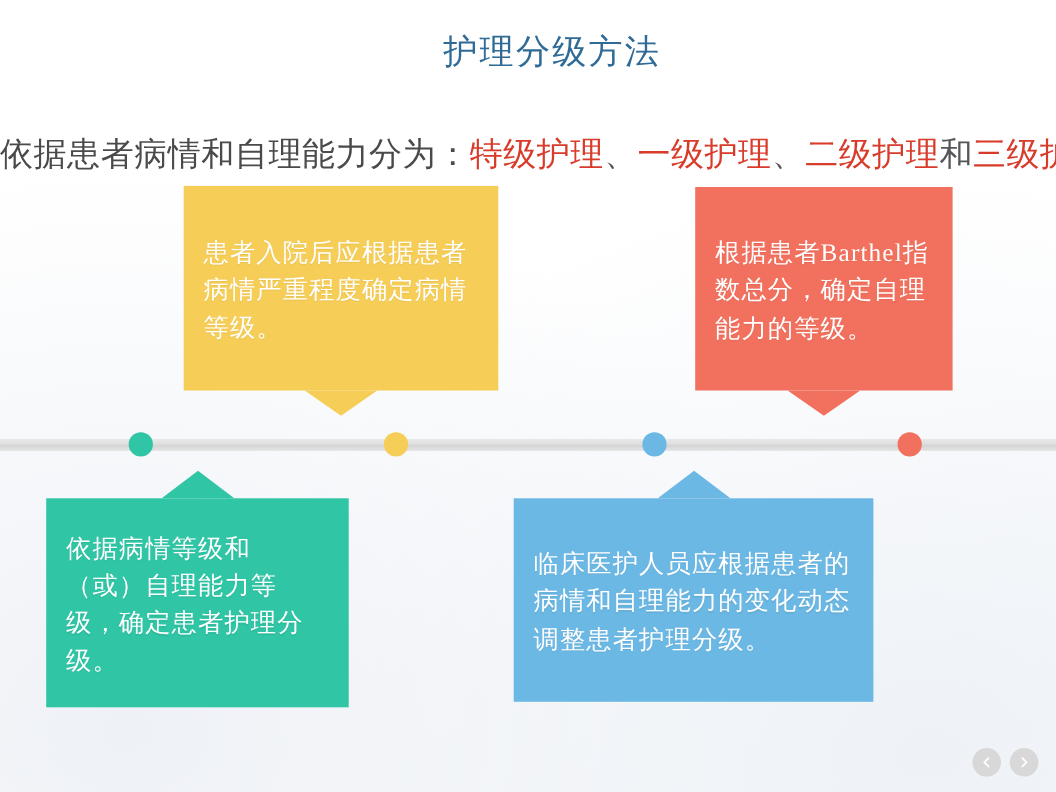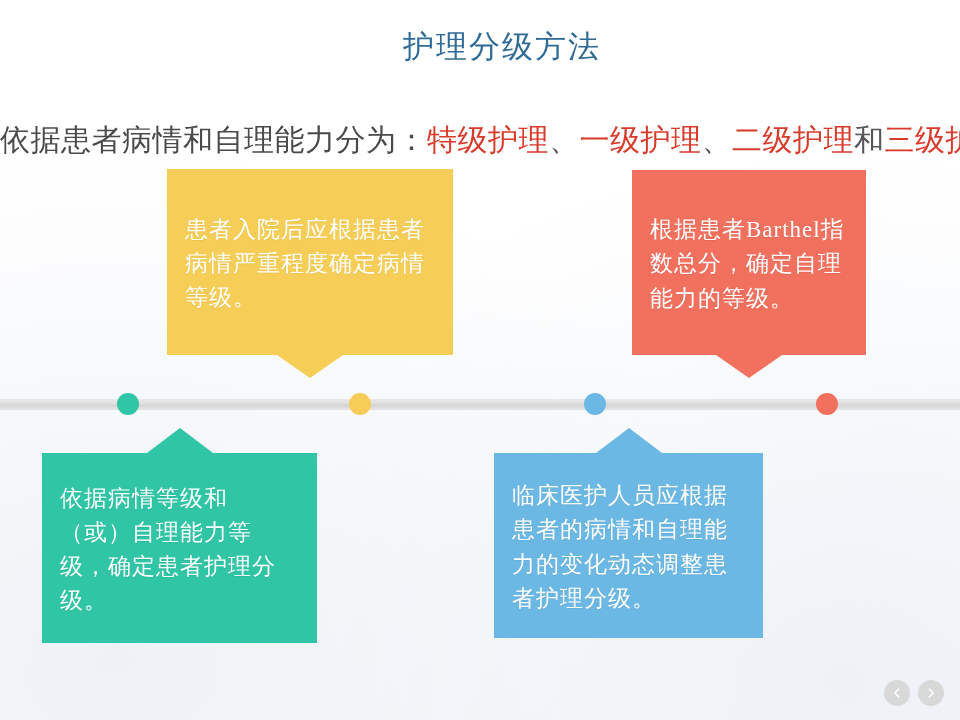--- a/index.html
+++ b/index.html
@@ -75,21 +75,21 @@
     position:absolute; top:-25px; left:50%; margin-left:-33px;
     width:0; height:0;
     border-left:33px solid transparent;
     border-right:33px solid transparent;
     border-bottom:25px solid currentColor;
   }
 
   #card-yellow { left:167px; top:169px; width:286px; height:186px; }
   #card-red    { left:632px; top:170px; width:234px; height:185px; }
   #card-green  { left:42px;  top:453px; width:275px; height:190px; }
-  #card-blue   { left:494px; top:453px; width:269px; height:185px; }
+  #card-blue   { left:467px; top:453px; width:327px; height:185px; }
 
   
   #nav { position:absolute; right:16px; bottom:14px; display:flex; gap:8px; }
   .nav-btn {
     width:26px; height:26px; border-radius:50%;
     background:#d8d8d8;
     display:flex; align-items:center; justify-content:center;
   }
   .nav-btn svg { display:block; }
 </style>

